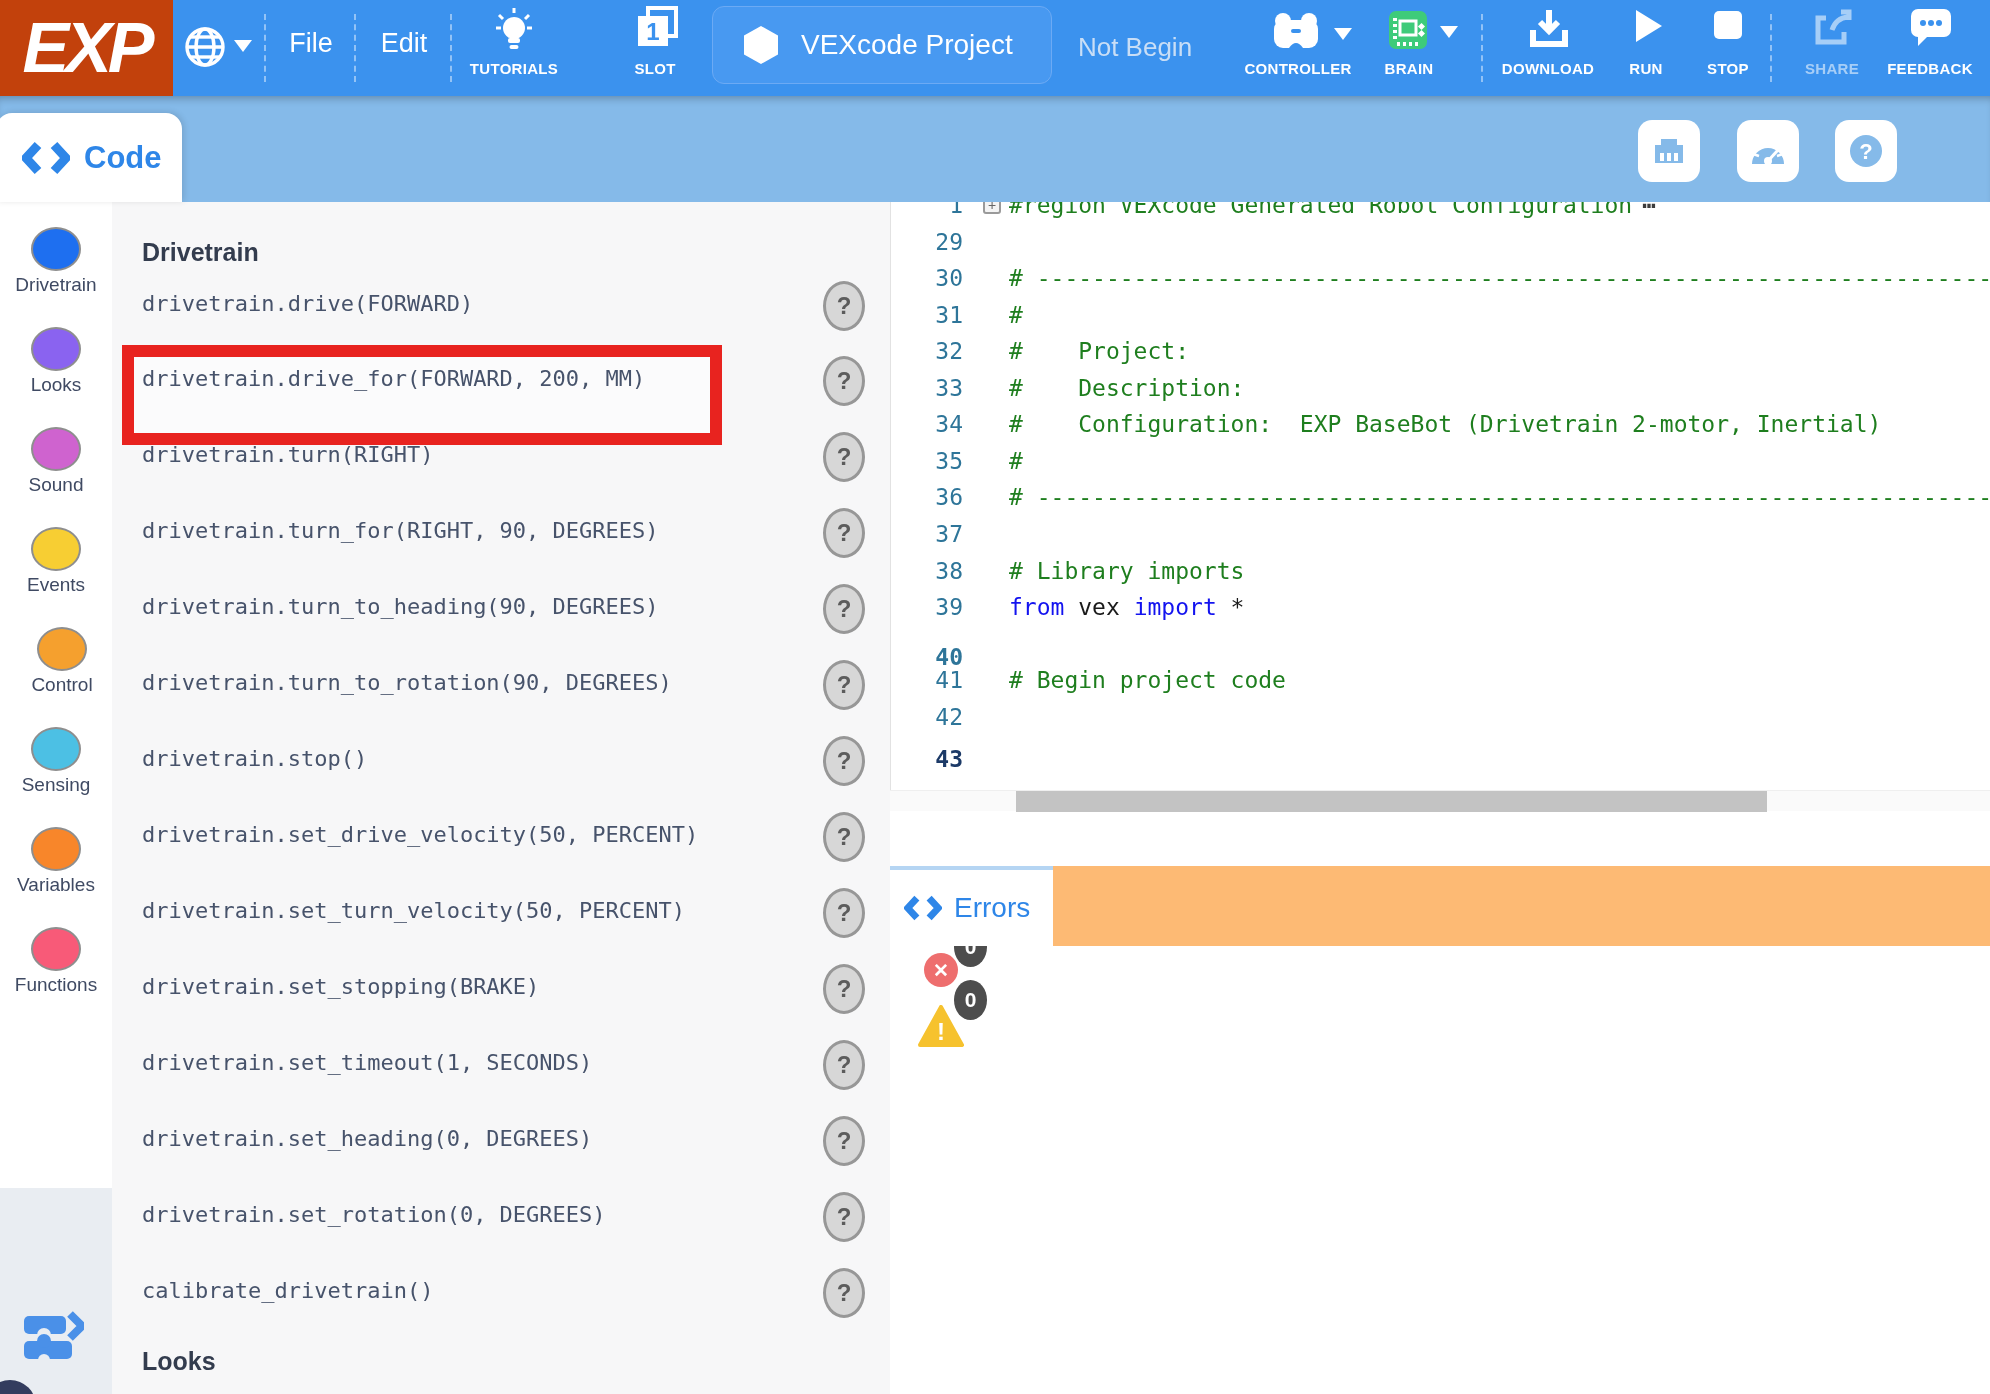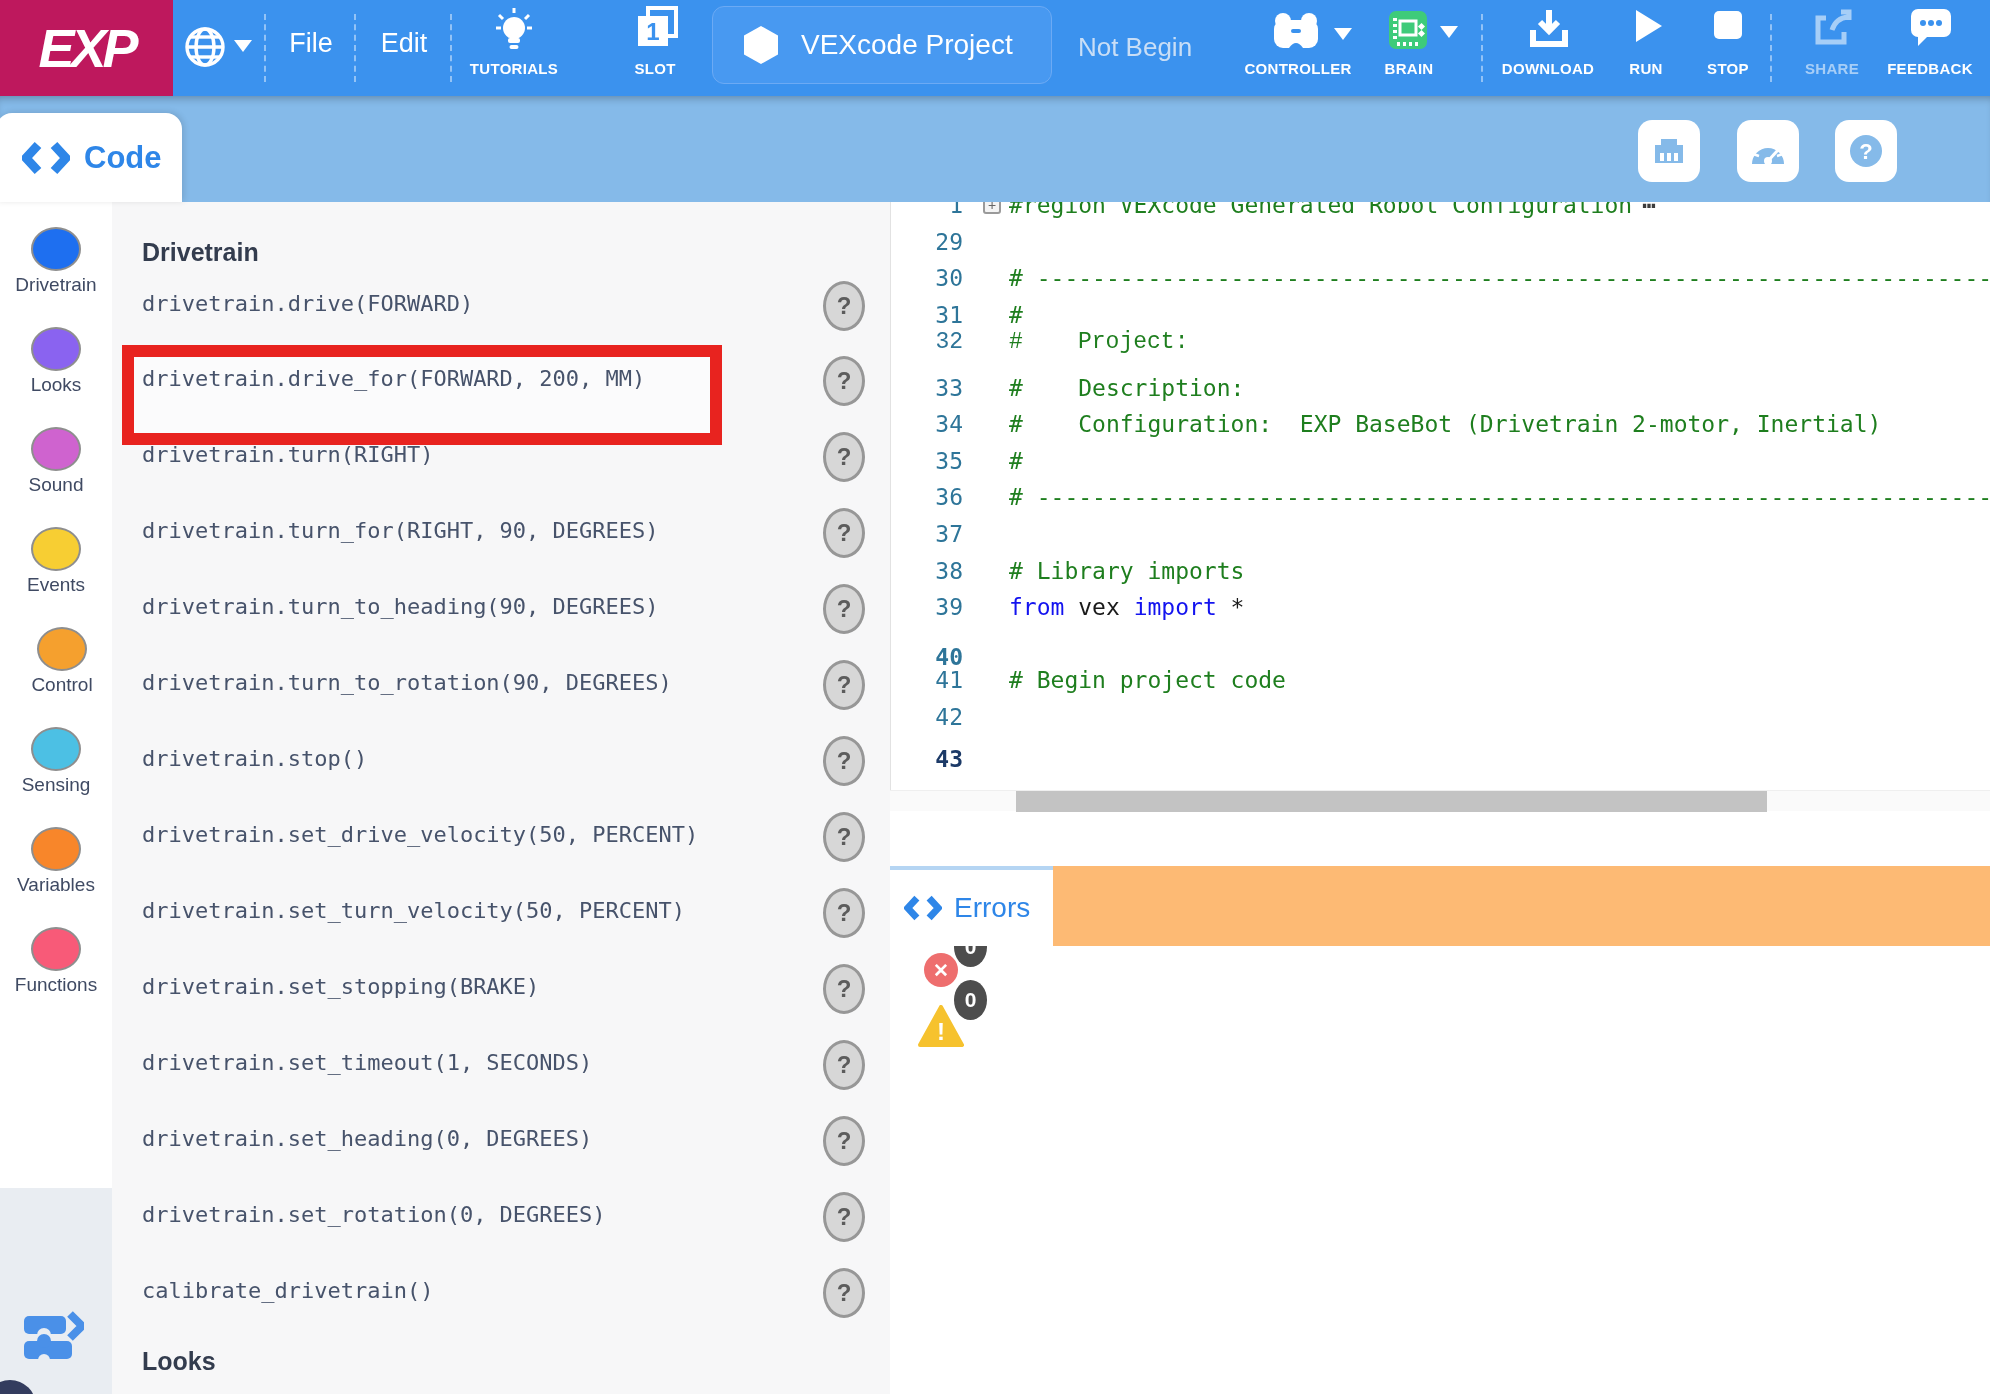--- a/index.html
+++ b/index.html
@@ -1,22 +1,22 @@
 <!DOCTYPE html>
 <html><head>
 <meta charset="utf-8">
 <style>
   * { margin:0; padding:0; box-sizing:border-box; }
   body { font-family:"Liberation Sans", sans-serif; background:#fff; }
   .screen { position:relative; width:1990px; height:1394px; overflow:hidden; background:#fff; }
 
   
   .topbar { position:absolute; left:0; top:0; width:1990px; height:96px; background:#3b92ee; z-index:40; }
-  .logo { position:absolute; left:0; top:0; width:173px; height:96px; background:#be185d; color:#fff;
-          display:flex; align-items:center; justify-content:center; font-size:54px; font-weight:900;
+  .logo { position:absolute; left:0; top:0; width:173px; height:96px; background:#c2410c; color:#fff;
+          display:flex; align-items:center; justify-content:center; font-size:70px; font-weight:900;
           font-style:italic; letter-spacing:-4px; }
   .tb-sep { position:absolute; top:14px; height:68px; border-left:2px dashed rgba(255,255,255,.45); }
   .menu-label { position:absolute; top:28px; color:#fff; font-size:27px; text-align:center; cursor:default; }
   .tb-group { position:absolute; top:0; height:96px; text-align:center; color:#fff; }
   .tb-group .lbl { position:absolute; left:0; right:0; top:60px; font-size:15px; font-weight:bold; letter-spacing:.3px; }
   .tb-icon { position:absolute; }
   .caret { width:0; height:0; border-left:9px solid transparent; border-right:9px solid transparent;
            border-top:12px solid #fff; position:absolute; }
   .project-btn { position:absolute; left:712px; top:6px; width:340px; height:78px; background:#4899f1;
                  border:1px solid #6caaf4; border-radius:12px; display:flex; align-items:center; gap:22px;
@@ -378,21 +378,21 @@
   </div>
 
   <div class="vscroll-track"></div>
   <div class="vscroll-thumb"></div>
   <div class="editor">
     <div id="code-lines">
         <div class="code-line" style="top: -14px;"><span class="gutter">1</span><span class="fold-box">+</span><span class="code-text"><span class="seg-comment">#region VEXcode Generated Robot Configuration</span><span class="seg-ellipsis">⋯</span></span></div>
         <div class="code-line" style="top: 22.55px;"><span class="gutter">29</span><span class="code-text"></span></div>
         <div class="code-line" style="top: 59.1px;"><span class="gutter">30</span><span class="code-text"><span class="seg-comment"># -------------------------------------------------------------------------------------------------------------------</span></span></div>
         <div class="code-line" style="top: 95.65px;"><span class="gutter">31</span><span class="code-text"><span class="seg-comment">#</span></span></div>
-        <div class="code-line" style="top: 123px; font-family: Liberation Mono, monospace;"><span class="gutter">32</span><span class="code-text"><span class="seg-comment">#    Project:</span></span></div>
+        <div class="code-line" style="top: 132px;"><span class="gutter">32</span><span class="code-text"><span class="seg-comment">#    Project:</span></span></div>
         <div class="code-line" style="top: 168.75px;"><span class="gutter">33</span><span class="code-text"><span class="seg-comment">#    Description:</span></span></div>
         <div class="code-line" style="top: 205.3px;"><span class="gutter">34</span><span class="code-text"><span class="seg-comment">#    Configuration:  EXP BaseBot (Drivetrain 2-motor, Inertial)</span></span></div>
         <div class="code-line" style="top: 241.85px;"><span class="gutter">35</span><span class="code-text"><span class="seg-comment">#</span></span></div>
         <div class="code-line" style="top: 278.4px;"><span class="gutter">36</span><span class="code-text"><span class="seg-comment"># -------------------------------------------------------------------------------------------------------------------</span></span></div>
         <div class="code-line" style="top: 314.95px;"><span class="gutter">37</span><span class="code-text"></span></div>
         <div class="code-line" style="top: 351.5px;"><span class="gutter">38</span><span class="code-text"><span class="seg-comment"># Library imports</span></span></div>
         <div class="code-line" style="top: 388.05px;"><span class="gutter">39</span><span class="code-text"><span class="seg-keyword">from</span><span class="seg-plain"> vex </span><span class="seg-keyword">import</span><span class="seg-plain"> *</span></span></div>
         <div class="code-line" style="top: 438px; font-weight: bold;"><span class="gutter">40</span><span class="code-text"></span></div>
         <div class="code-line" style="top: 461.15px;"><span class="gutter">41</span><span class="code-text"><span class="seg-comment"># Begin project code</span></span></div>
         <div class="code-line" style="top: 497.7px;"><span class="gutter">42</span><span class="code-text"></span></div>

